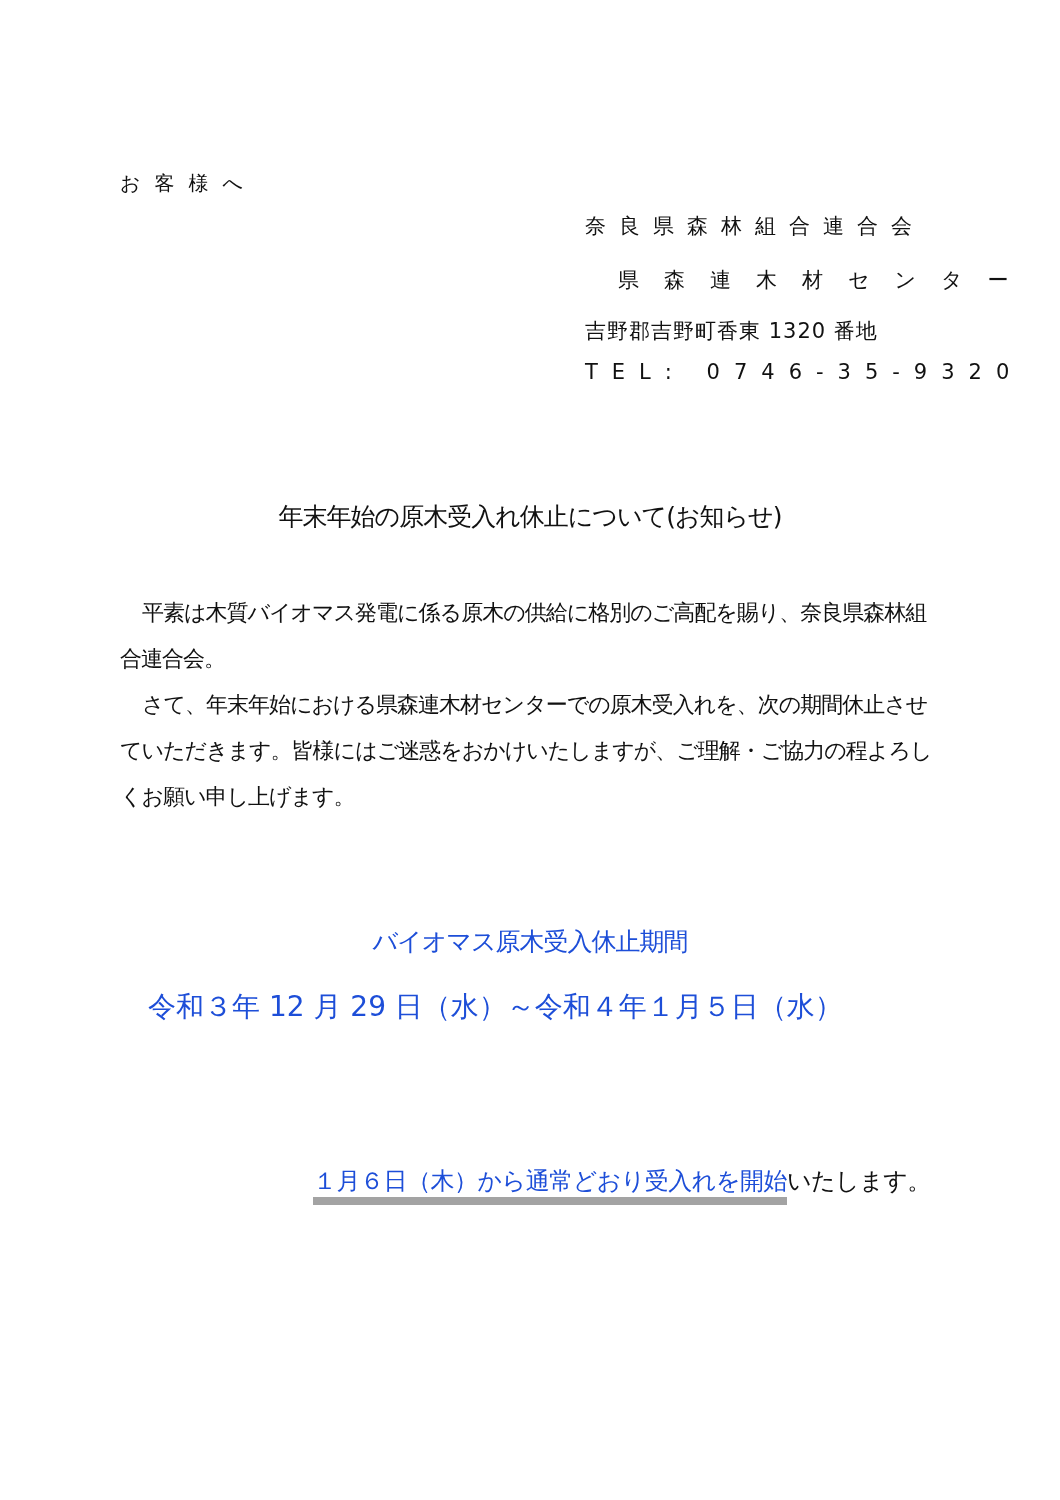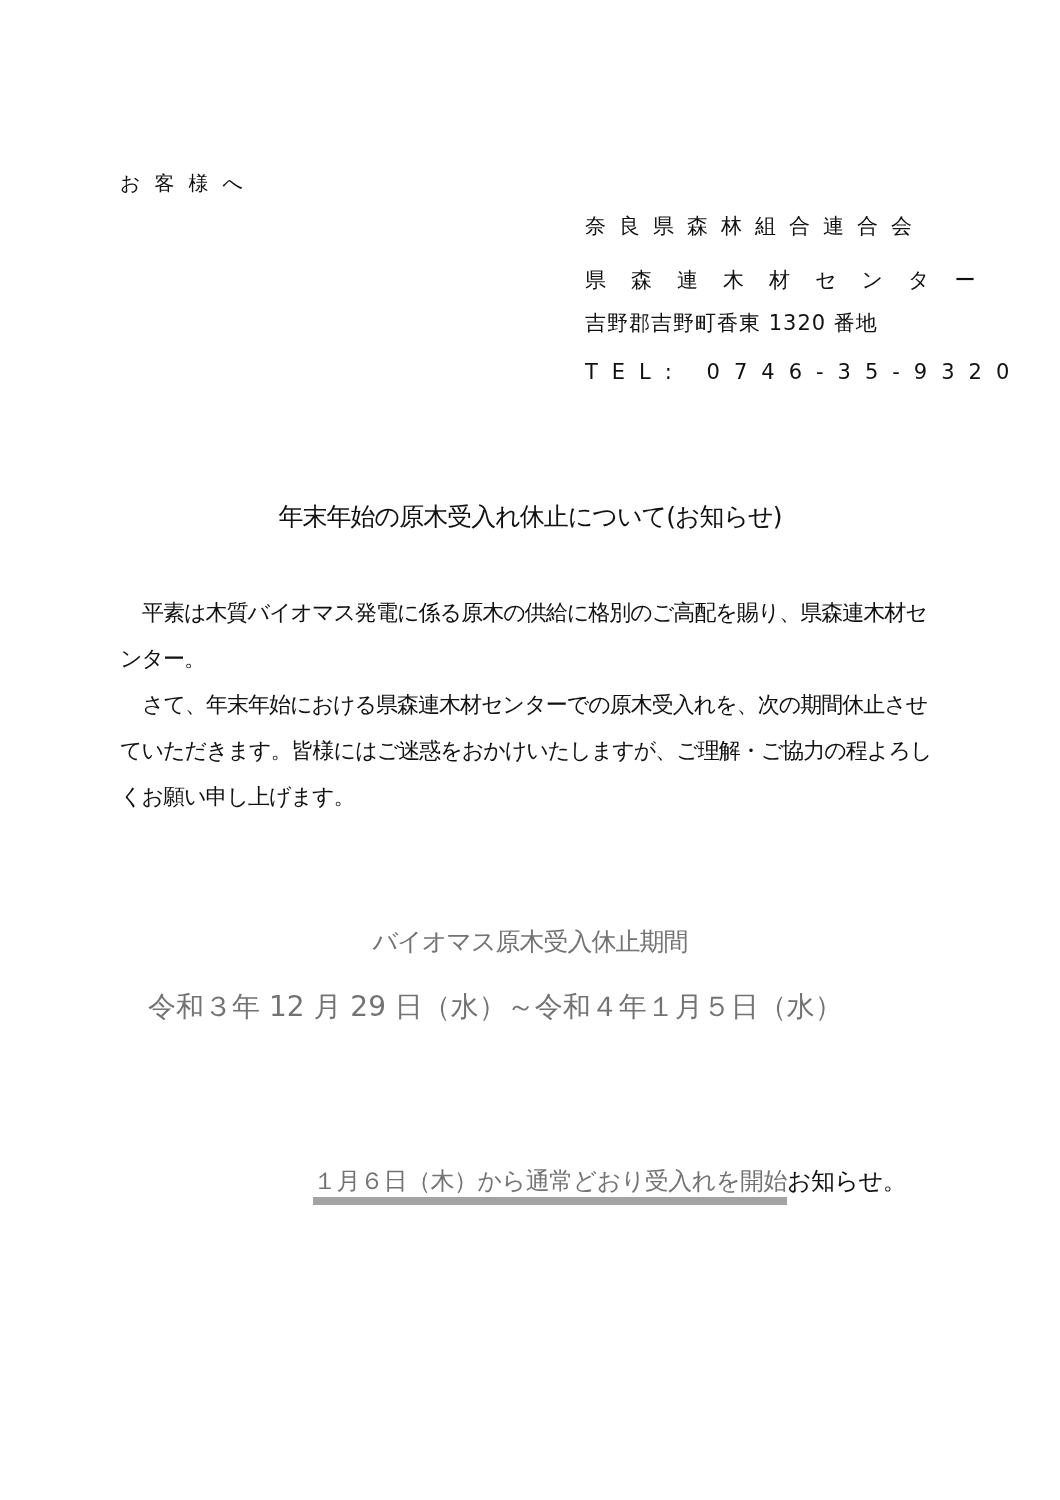--- a/index.html
+++ b/index.html
@@ -7,55 +7,55 @@
       width: 1060px; height: 1500px; position: relative; overflow: hidden;
       font-family: "DejaVu Sans", "Liberation Sans", sans-serif;
       color: #111111;
     }
     .abs { position: absolute; white-space: nowrap; }
     .addressee { left: 120px; top: 170px; font-size: 20px; letter-spacing: 14px; }
     .sender { left: 585px; font-size: 21px; width: 360px; display: flex; justify-content: space-between; }
     .sender span { display: inline-block; }
     .s1 { top: 212px; }
     .s2 { top: 266px; }
-    .s3 { top: 309px; }
+    .s3 { top: 317px; }
     .s4 { top: 360px; align-items: center; }
     .title { left: 0; width: 1060px; text-align: center; top: 500px; font-size: 25px; letter-spacing: -1px; }
     .body-text { left: 120px; width: 822px; top: 590px; font-size: 22px; line-height: 46px; white-space: normal; letter-spacing: -1px; }
     .body-text p { margin: 0; text-indent: 1em; }
-    .red { color: #737373; }
+    .red { color: #1d4ed8; }
     .period-title { left: 0; width: 1060px; text-align: center; top: 925px; font-size: 25px; letter-spacing: -1px; }
     .period { left: 148px; top: 988px; font-size: 28px; letter-spacing: 0px; }
     .resume { left: 313px; top: 1165px; font-size: 24px; letter-spacing: -0.5px; }
     .resume .u { border-bottom: 8px solid #a3a3a3; padding-bottom: 2px; }
   </style>
 </head>
 <body>
 
 <div class="abs addressee">お客様へ</div>
 
 <div class="abs sender s1">
   <span style="letter-spacing:13px;">奈良県森林組合連合会</span>
 </div>
 <div class="abs sender s2">
-  <span style="letter-spacing:25px;">県森連木材センター</span>
+  <span style="letter-spacing:25px;margin-left:33px;">県森連木材センター</span>
 </div>
 <div class="abs sender s3">
   <span style="letter-spacing:1px;">吉野郡吉野町香東 1320 番地</span>
 </div>
 <div class="abs sender s4">
   <span style="letter-spacing:14px;">TEL: 0746-35-9320</span>
 </div>
 
 <div class="abs title">年末年始の原木受入れ休止について(お知らせ)</div>
 
 <div class="abs body-text">
-  <p>平素は木質バイオマス発電に係る原木の供給に格別のご高配を賜り、県森連木材センター。</p>
+  <p>平素は木質バイオマス発電に係る原木の供給に格別のご高配を賜り、奈良県森林組合連合会。</p>
   <p>さて、年末年始における県森連木材センターでの原木受入れを、次の期間休止させていただきます。皆様にはご迷惑をおかけいたしますが、ご理解・ご協力の程よろしくお願い申し上げます。</p>
 </div>
 
 <div class="abs period-title red">バイオマス原木受入休止期間</div>
 
 <div class="abs period red">令和３年 12 月 29 日（水）～令和４年１月５日（水）</div>
 
 <div class="abs resume">
-  <span class="red u">１月６日（木）から通常どおり受入れを開始</span><span>お知らせ。</span>
+  <span class="red u">１月６日（木）から通常どおり受入れを開始</span><span>いたします。</span>
 </div>
 
 </body></html>

